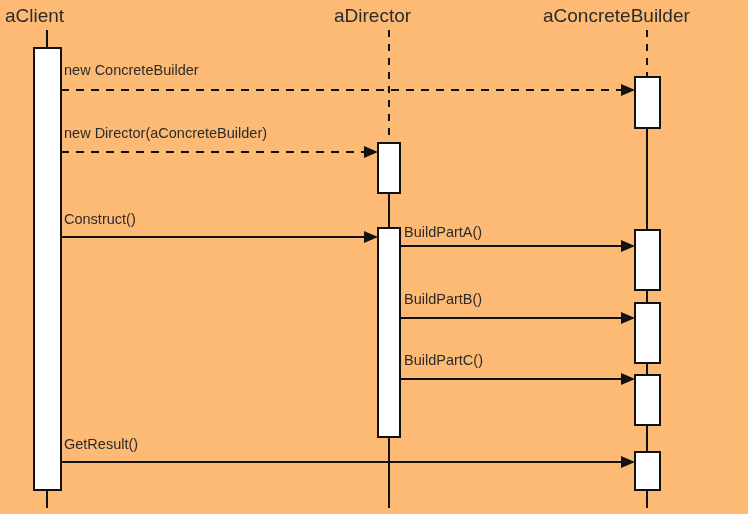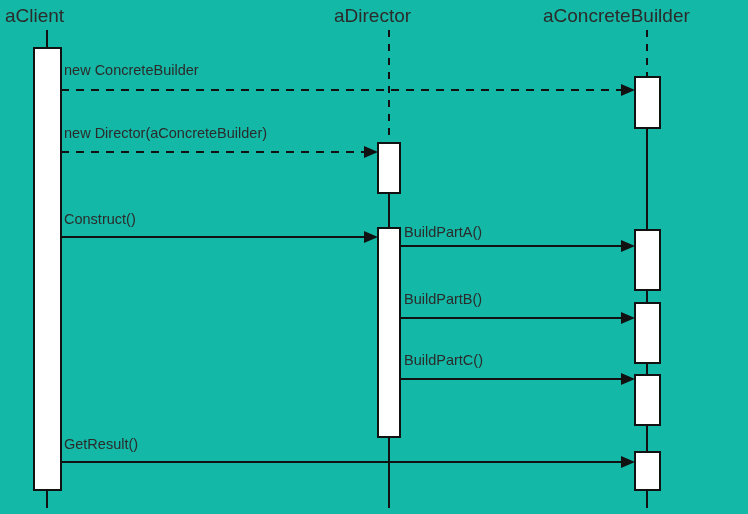--- a/index.html
+++ b/index.html
@@ -4,21 +4,21 @@
 <style>
   html, body {
     margin: 0;
     padding: 0;
     background: #ffffff;
   }
   #diagram-root {
     position: relative;
     width: 748px;
     height: 514px;
-    background: #14b8a6;
+    background: #fdba74;
     font-family: "Liberation Sans", sans-serif;
     overflow: hidden;
   }
   #uml-svg {
     position: absolute;
     left: 0;
     top: 0;
   }
   .lifeline-title {
     font-family: "Liberation Sans", sans-serif;

